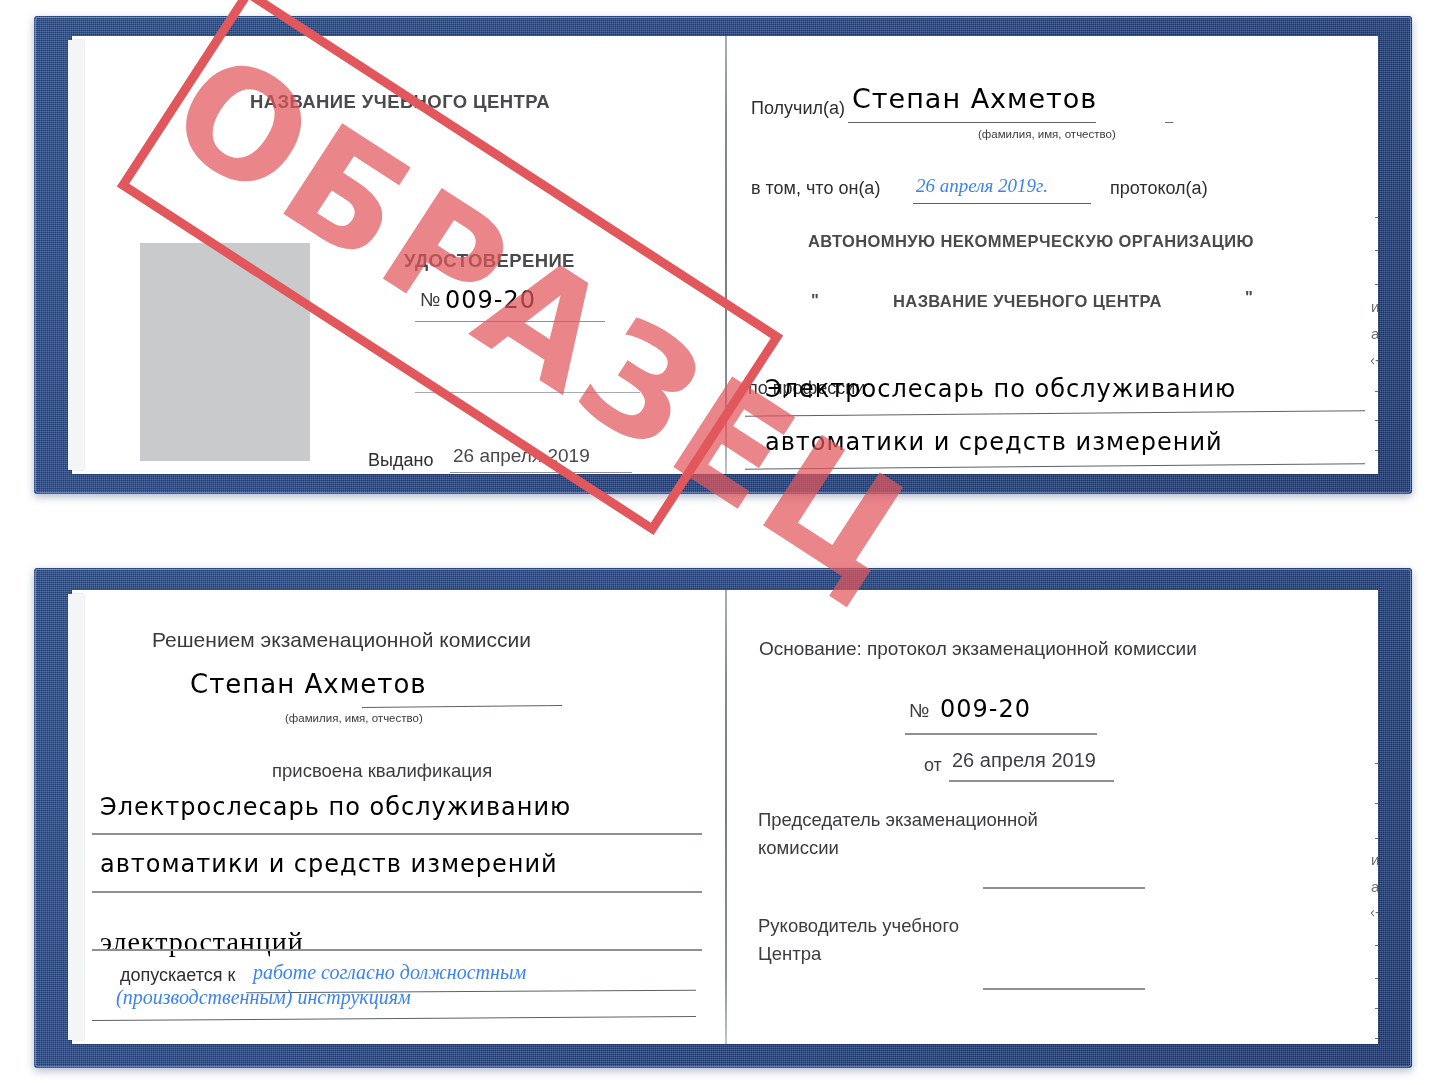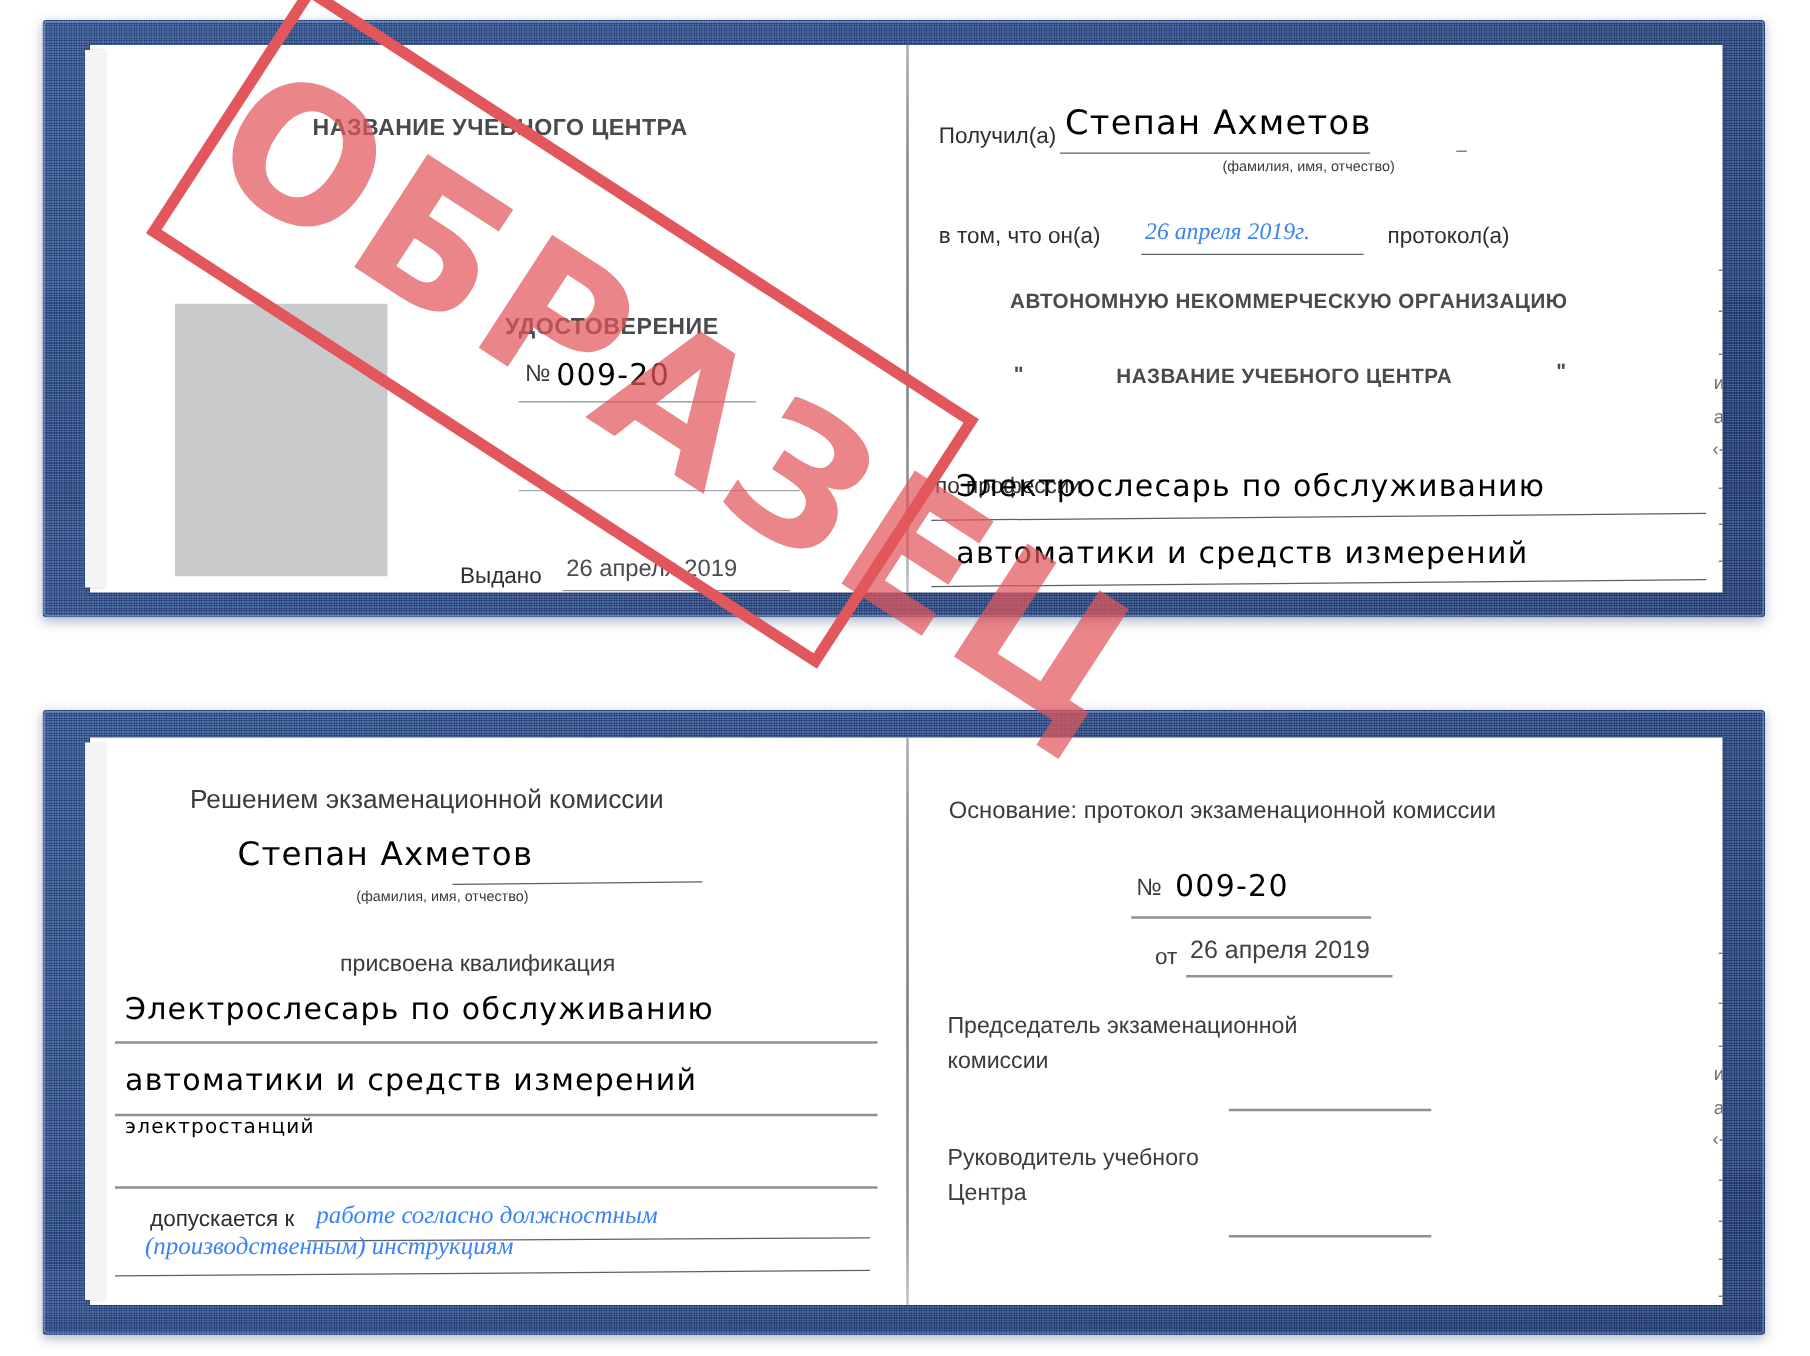--- a/index.html
+++ b/index.html
@@ -272,21 +272,21 @@
         <div class="tiny" style="left:213px; top:122px;">(фамилия, имя, отчество)</div>
 
         <div class="lbl" style="left:200px; top:170px; font-size:18.5px;">присвоена квалификация</div>
 
         <div class="hand" style="left:28px; top:203px; font-size:24px;">Электрослесарь по обслуживанию</div>
         <div class="rule" style="left:20px; top:243px; width:610px; height:2px;"></div>
 
         <div class="hand" style="left:28px; top:260px; font-size:24px;">автоматики и средств измерений</div>
         <div class="rule" style="left:20px; top:301px; width:610px; height:2px;"></div>
 
-        <div class="hand" style="left:28px; top:301px; font-size:16px;">электростанций</div>
+        <div class="hand" style="left:28px; top:336px; font-size:28px;font-family:Liberation Serif, serif;">электростанций</div>
         <div class="rule" style="left:20px; top:359px; width:610px; height:2px;"></div>
 
         <div class="lbl blk" style="left:48px; top:375px; font-size:18px;">допускается к</div>
         <div class="ital" style="left:181px; top:371px; font-size:20px;">работе согласно должностным</div>
         <div class="rule dark" style="left:174px; top:401px; width:450px; transform:rotate(-0.3deg);"></div>
         <div class="ital" style="left:44px; top:396px; font-size:20px;">(производственным) инструкциям</div>
         <div class="rule dark" style="left:20px; top:428px; width:604px; transform:rotate(-0.4deg);"></div>
 
       </div>
 

